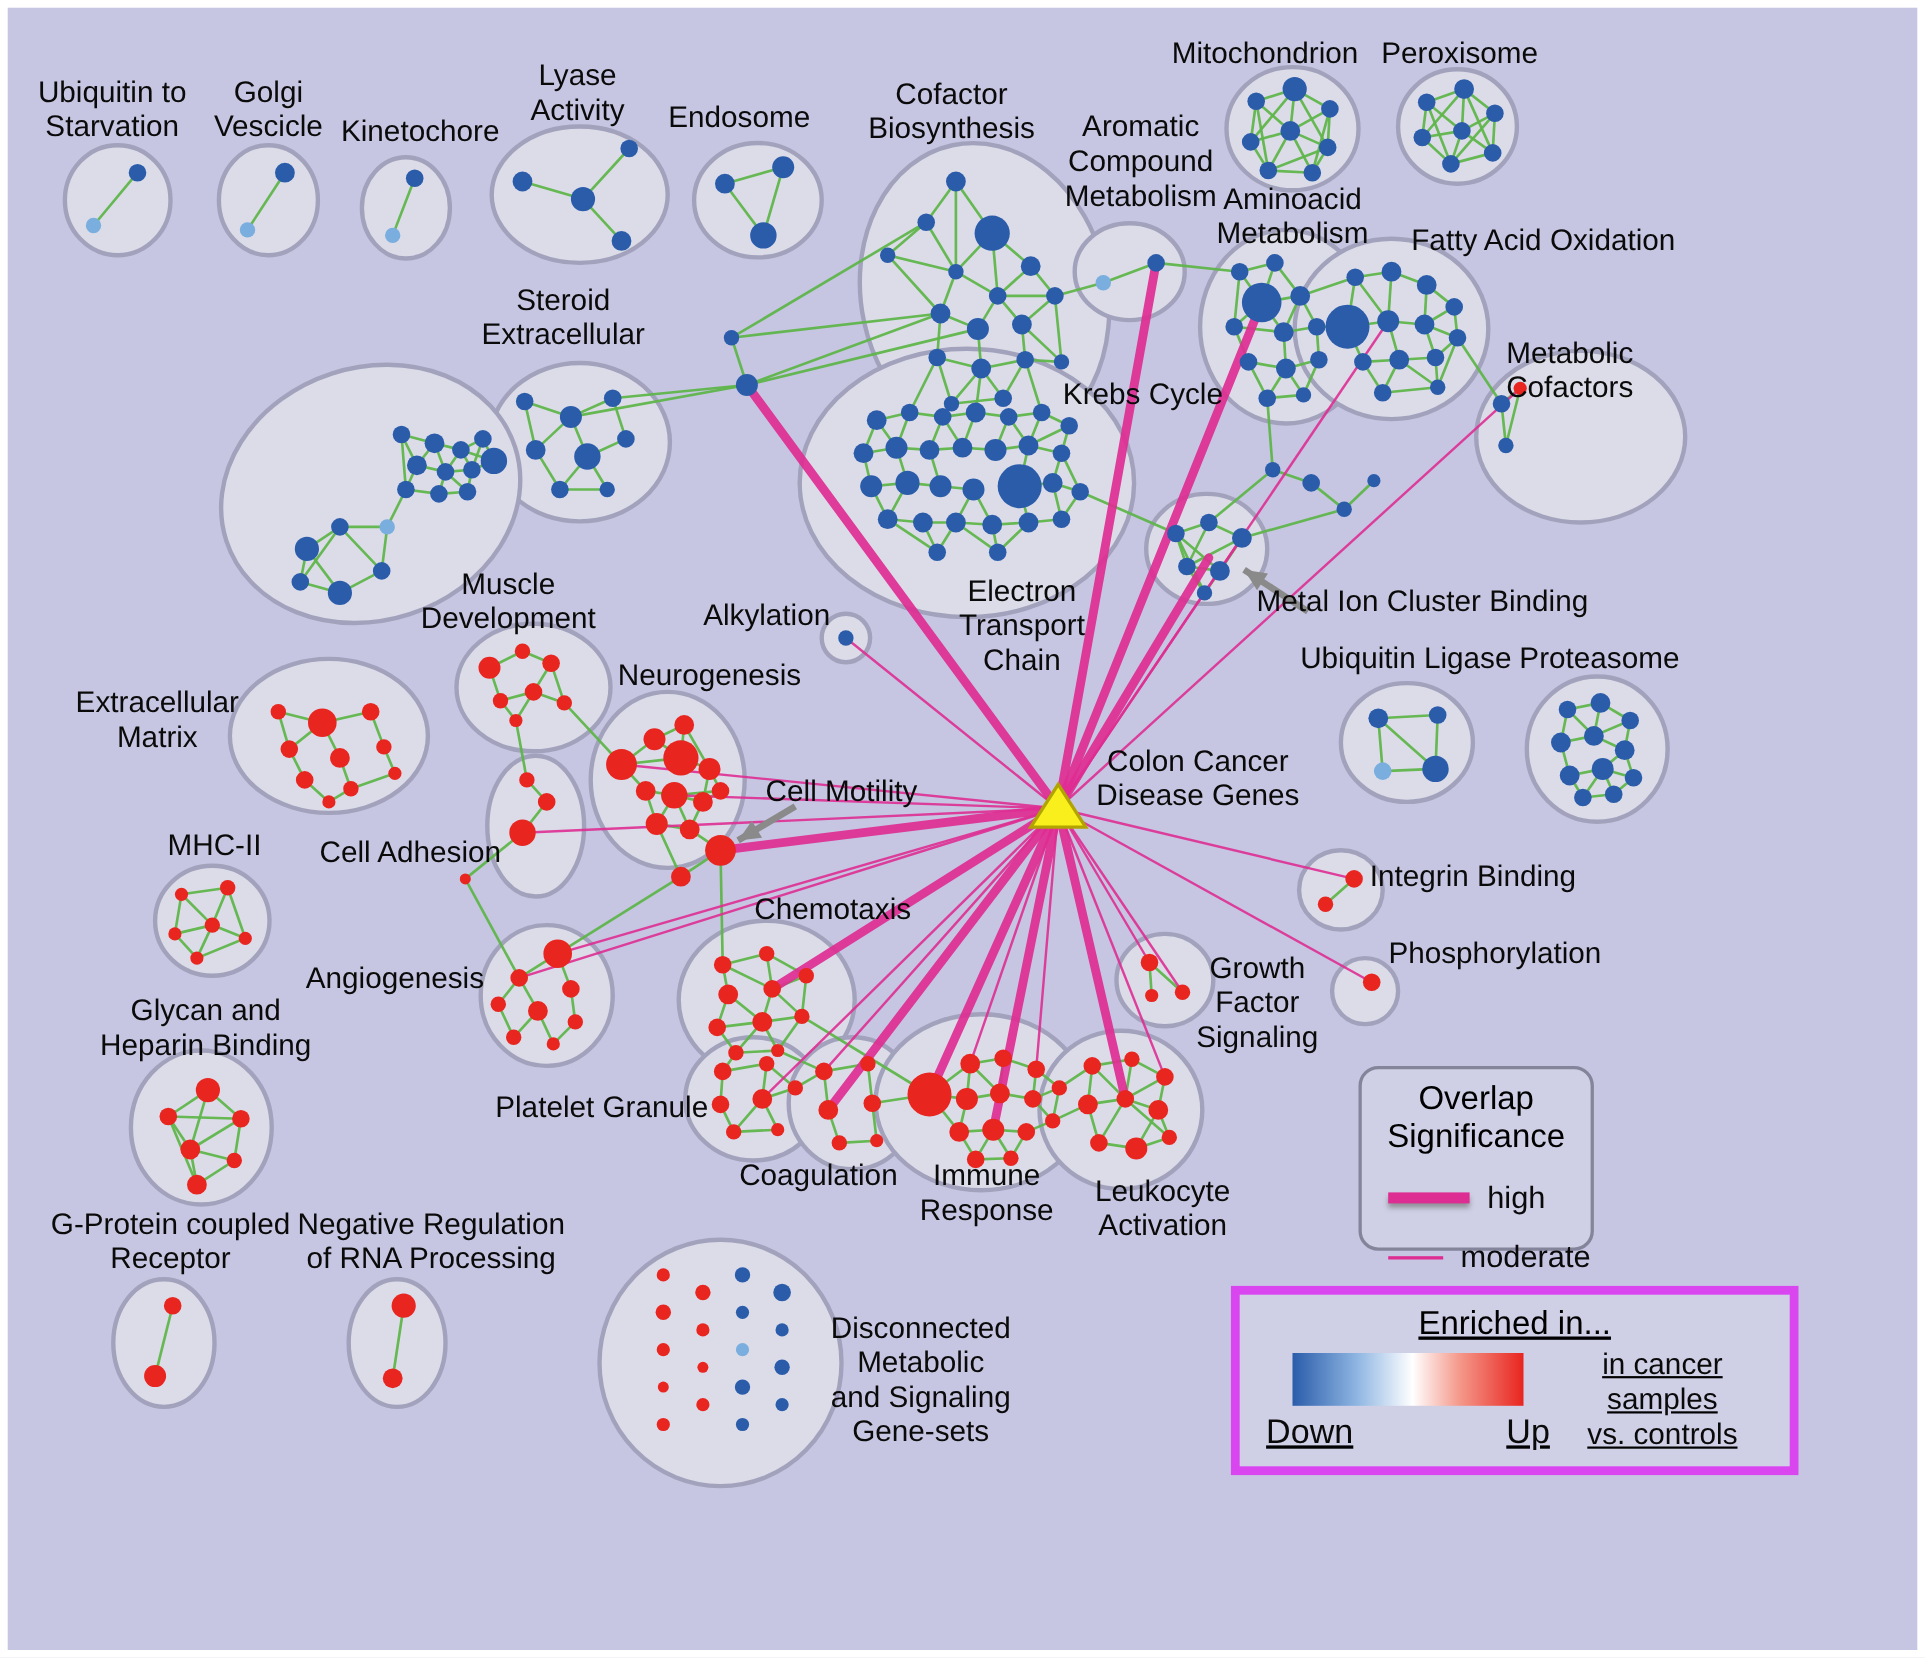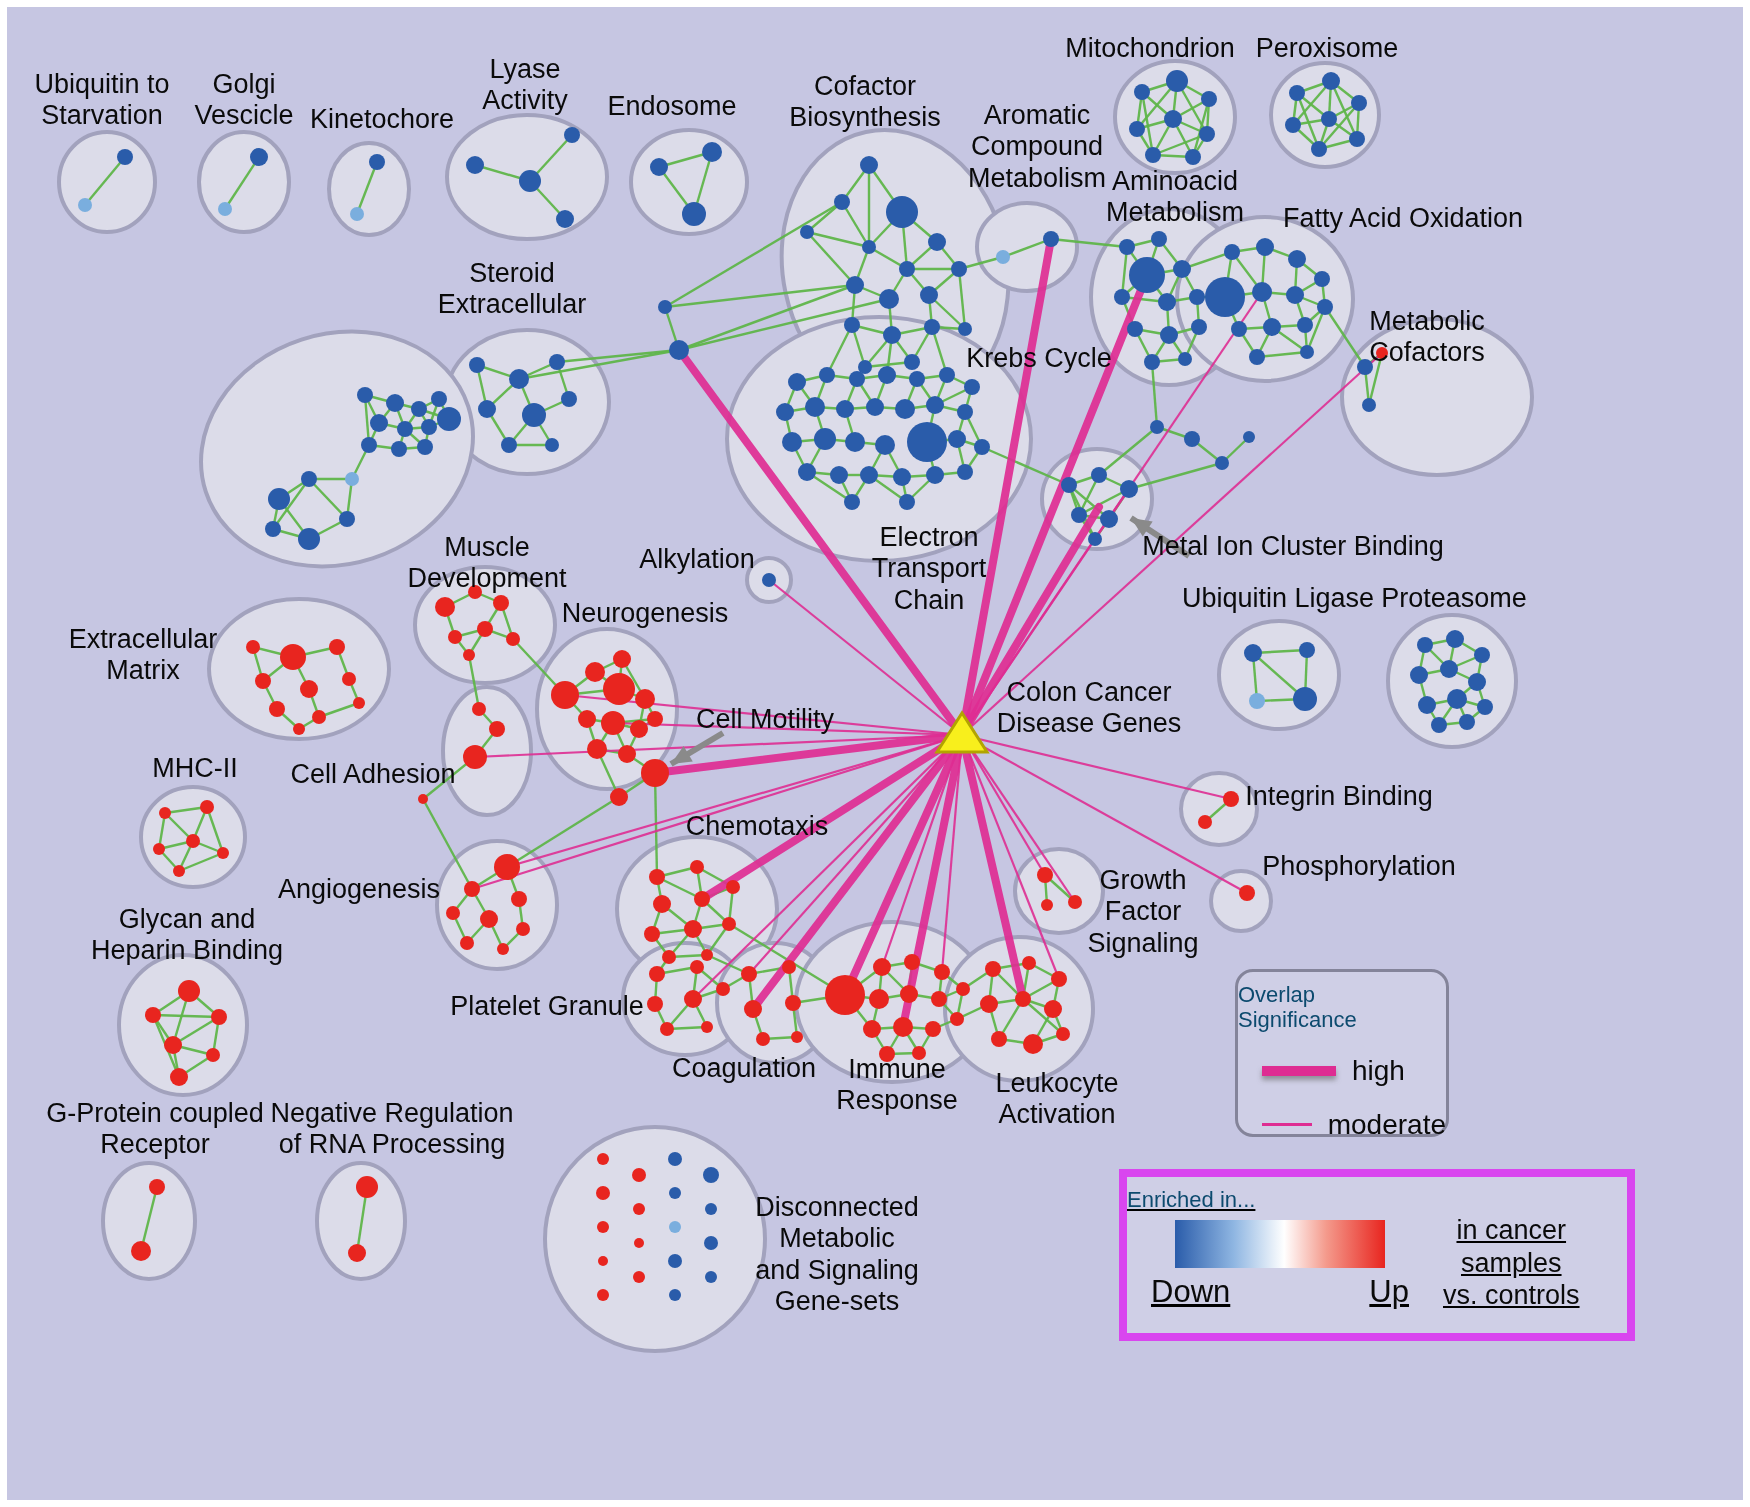--- a/index.html
+++ b/index.html
@@ -5,21 +5,21 @@
   html,body{margin:0;padding:0;background:#ffffff;}
   body{width:1750px;height:1507px;overflow:hidden;font-family:"Liberation Sans",sans-serif;}
   #canvas{position:absolute;left:0;top:0;width:1750px;height:1507px;background:#c6c6e2;border:7px solid #ffffff;box-sizing:border-box;}
   #network-svg{position:absolute;left:0;top:0;}
   #labels{position:absolute;left:0;top:0;width:100%;height:100%;pointer-events:none;}
   .map-label{position:absolute;transform:translate(-50%,-50%);white-space:pre-line;text-align:center;
     font-size:27px;line-height:1.16;color:#0a0a0a;}
   .legend{position:absolute;box-sizing:border-box;background:#cfcfe6;}
   .legend-overlap{left:1228px;top:962px;width:214px;height:168px;border:3px solid #84849a;border-radius:18px;}
   .legend-enriched{left:1112px;top:1162px;width:516px;height:172px;border:8px solid #d946ef;text-decoration:underline;}
-  .legend-title{white-space:pre-line;text-align:left;font-size:22px;margin-top:10px;line-height:1.15;color:#0c4a6e;}
+  .legend-title{white-space:pre-line;text-align:center;font-size:30px;margin-top:10px;line-height:1.15;color:#000000;}
   .legend-row{display:flex;align-items:center;gap:16px;padding-left:24px;margin-top:22px;font-size:28px;color:#0a0a0a;}
   .line-sample{display:inline-block;width:74px;background:#de2d92;}
   .line-sample.high{height:10px;box-shadow:0 4px 5px rgba(110,110,110,.65);}
   .line-sample.moderate{height:3px;}
   .enriched-body{display:flex;align-items:flex-start;margin-top:8px;}
   .gradient-col{margin-left:48px;}
   .gradient-bar{width:210px;height:48px;background:linear-gradient(90deg,#1f50ae 0%,#8fb6e2 28%,#ffffff 52%,#f49a8c 72%,#e8251f 100%);}
   .gradient-ends{display:flex;justify-content:space-between;width:258px;margin-left:-24px;margin-top:6px;font-size:31px;color:#0a0a0a;}
   .enriched-note{white-space:pre-line;text-align:center;font-size:27px;line-height:1.2;margin-left:34px;margin-top:-6px;color:#0a0a0a;}
 </style>
@@ -859,21 +859,21 @@
       <div class="map-label" style="left: 1420px; top: 330px;">Metabolic
 Cofactors</div>
       <div class="map-label" style="left: 505px; top: 282px;">Steroid
 Extracellular</div>
       <div class="map-label" style="left: 922px; top: 562px;">Electron
 Transport
 Chain</div>
       <div class="map-label" style="left: 1286px; top: 540px;">Metal Ion Cluster Binding</div>
       <div class="map-label" style="left: 1247px; top: 592px; margin-left: 24px;">Ubiquitin Ligase</div>
       <div class="map-label" style="left: 1447px; top: 592px;">Proteasome</div>
-      <div class="map-label" style="left: 480px; top: 540px; margin-top: 16px;">Muscle
+      <div class="map-label" style="left: 455px; top: 540px;">Muscle
 Development</div>
       <div class="map-label" style="left: 690px; top: 553px;">Alkylation</div>
       <div class="map-label" style="left: 638px; top: 607px;">Neurogenesis</div>
       <div class="map-label" style="left: 136px; top: 648px;">Extracellular
 Matrix</div>
       <div class="map-label" style="left: 366px; top: 768px;">Cell Adhesion</div>
       <div class="map-label" style="left: 188px; top: 762px;">MHC-II</div>
       <div class="map-label" style="left: 352px; top: 883px;">Angiogenesis</div>
       <div class="map-label" style="left: 180px; top: 928px;">Glycan and
 Heparin Binding</div>

